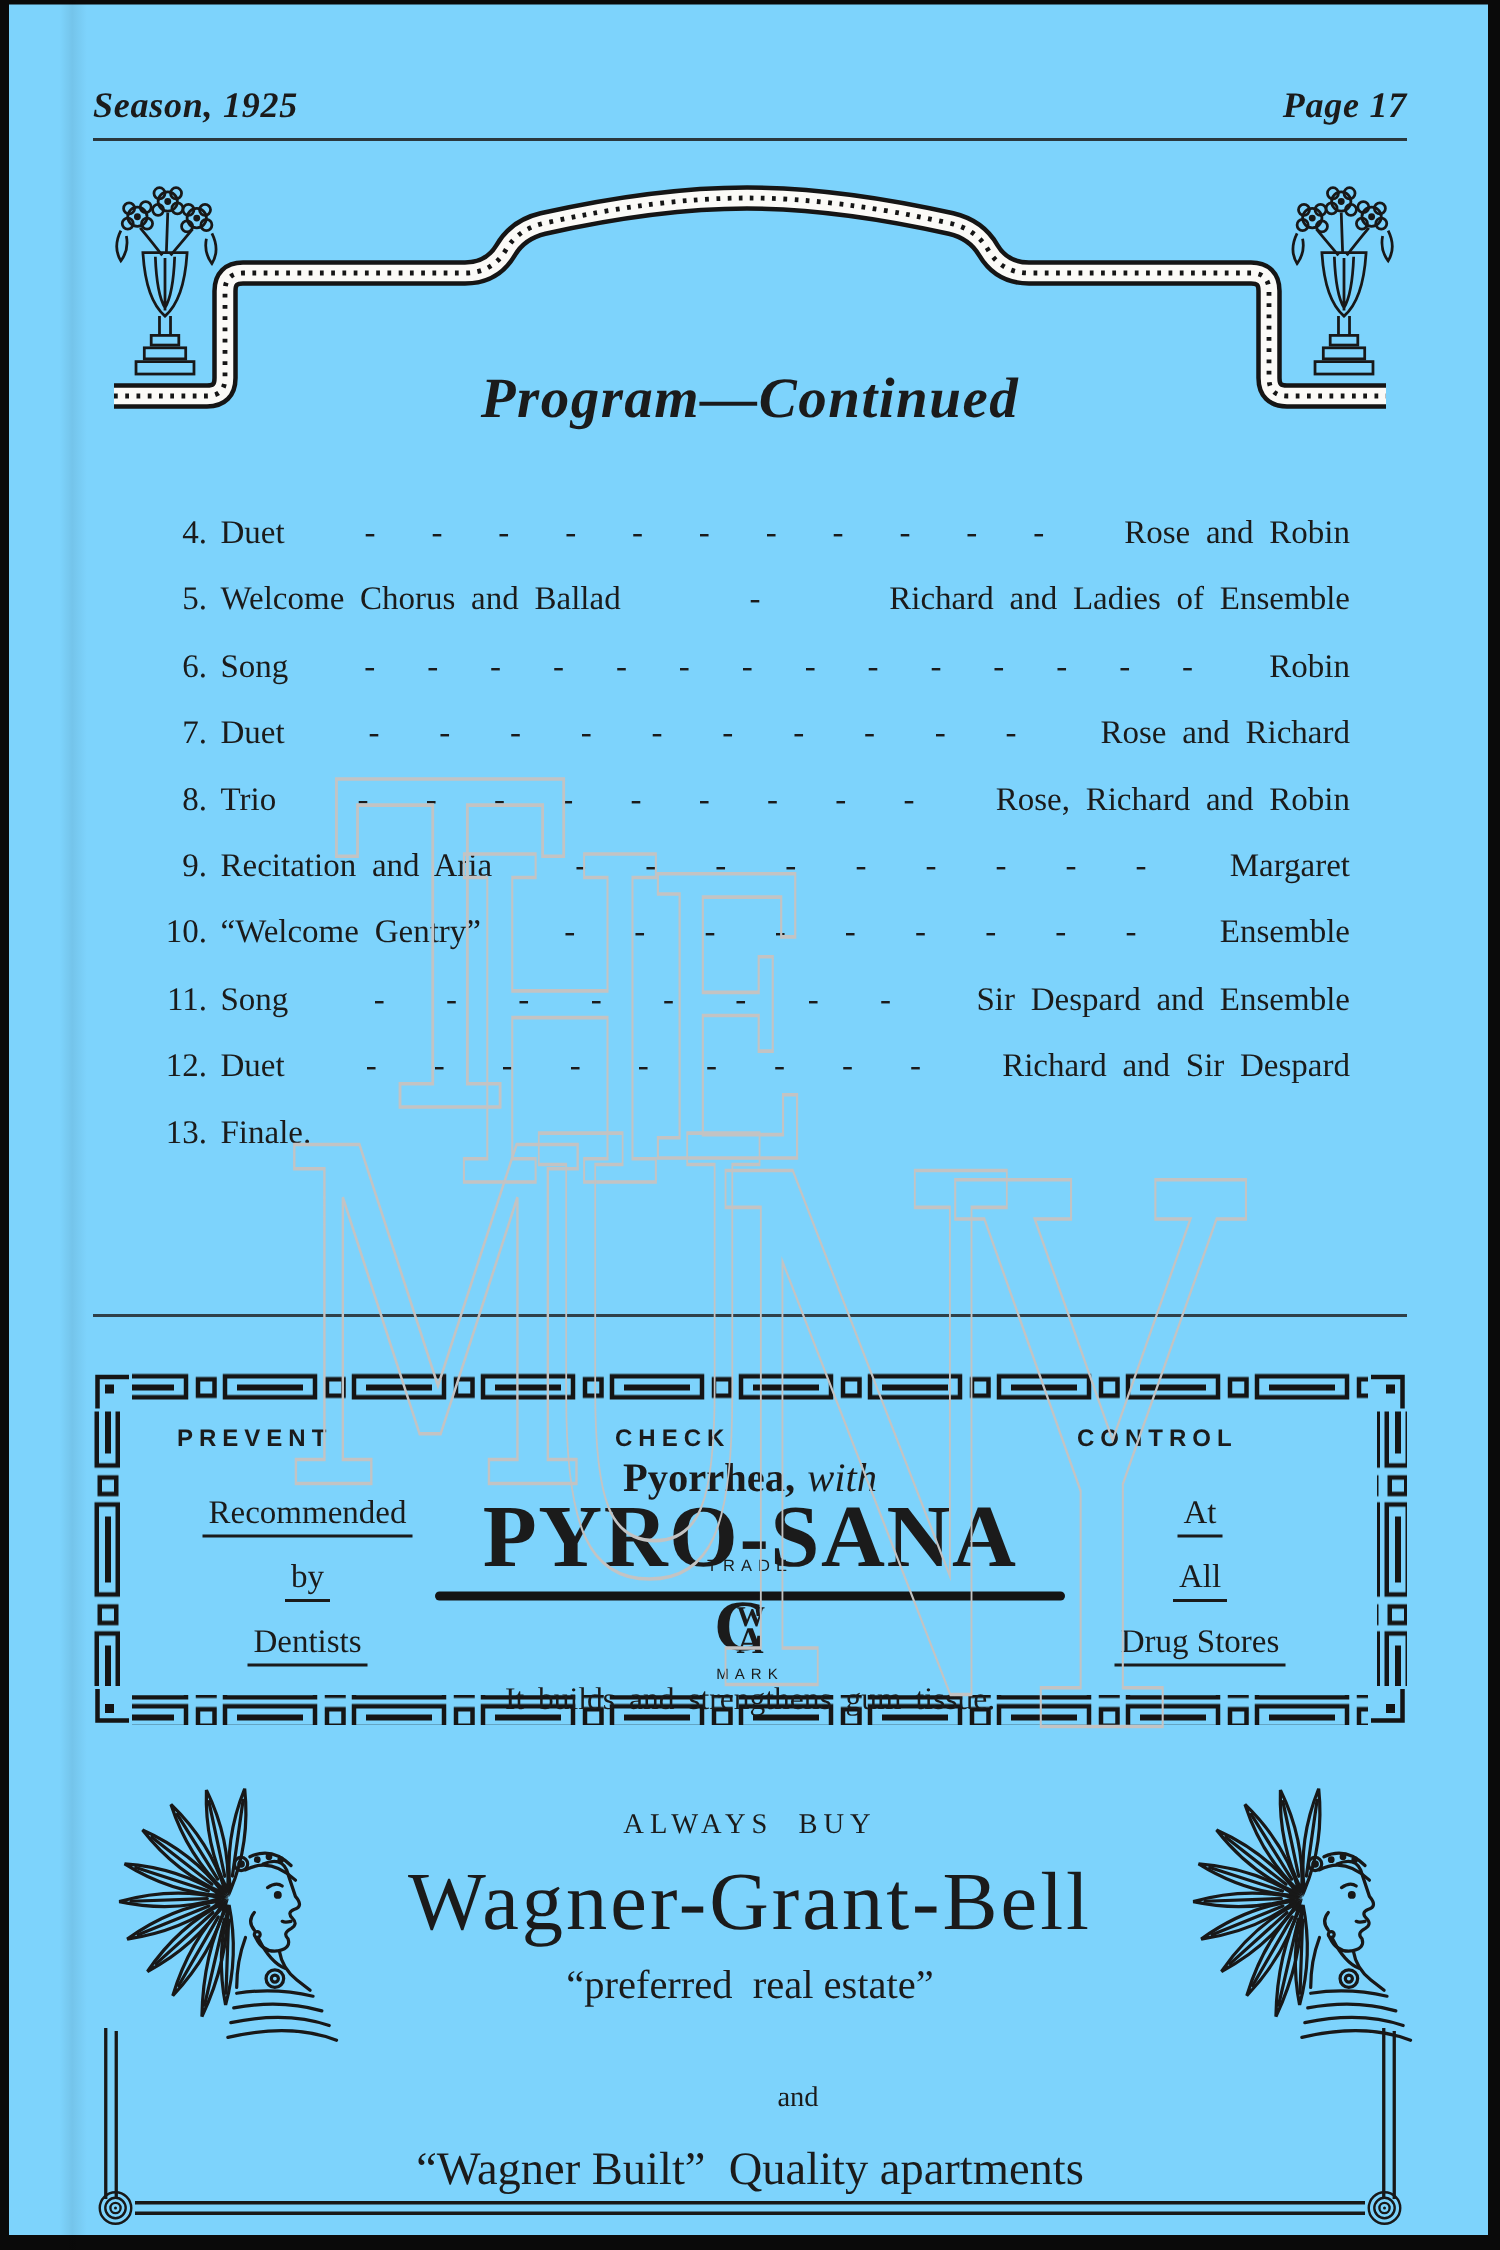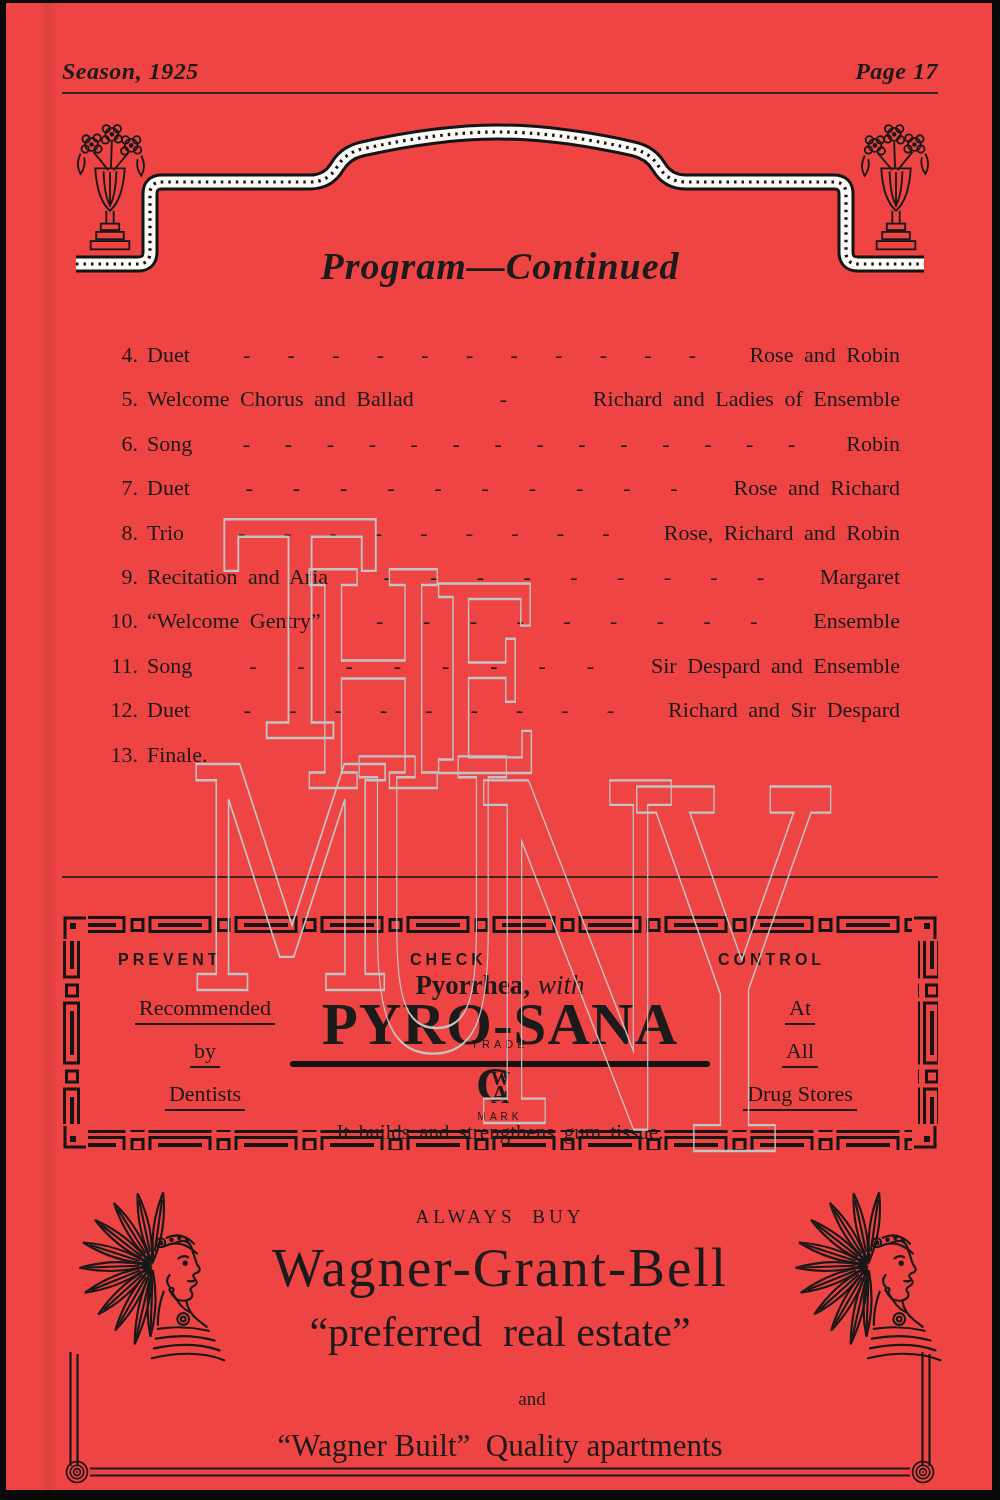--- a/index.html
+++ b/index.html
@@ -1,18 +1,18 @@
 <!DOCTYPE html>
 <html><head>
 <meta charset="utf-8">
 <style>
   html,body{margin:0;padding:0;background:#444;}
   .page{
     position:relative;width:1000px;height:1500px;margin:0 auto;
-    background:#ef4444;overflow:hidden;
+    background:#7dd3fc;overflow:hidden;
     font-family:"Liberation Serif", serif;color:#1b1b1b;
   }
   .abs{position:absolute;}
   
   .edge{position:absolute;background:#0a0a0a;}
   .edge-left{left:0;top:0;width:6px;height:100%;}
   .edge-top{left:0;top:0;width:100%;height:3px;}
   .edge-right{right:0;top:0;width:8px;height:100%;}
   .edge-bottom{left:0;bottom:0;width:100%;height:10px;}
   .crease{left:40px;top:0;width:18px;height:100%;
@@ -57,21 +57,21 @@
     font-size:10px;letter-spacing:4px;font-family:"Liberation Sans",sans-serif;}
   .pyro .tagline{position:absolute;left:188px;top:205px;width:500px;text-align:center;font-size:21px;word-spacing:4px;}
   .pyro .col{position:absolute;width:220px;text-align:center;font-size:22px;}
   .pyro .col-left{left:33px;top:80px;}
   .pyro .col-right{left:628px;top:80px;}
   .pyro .col div{margin-bottom:13px;}
   .pyro .col span{display:inline-block;border-bottom:2.4px solid #1b1b1b;padding:0 4px 2px;}
   
   .kicker{left:0;top:1206px;width:1000px;text-align:center;font-size:19px;letter-spacing:4px;word-spacing:8px;}
   .wg-brand{left:0;top:1236px;width:1000px;text-align:center;font-size:55px;letter-spacing:2px;}
-  .wg-tag1{left:0;top:1308px;width:1000px;text-align:center;font-size:42px;white-space:pre;}
+  .wg-tag1{left:0;top:1308px;width:1000px;text-align:center;font-size:27px;white-space:pre;}
   .wg-and{left:0;top:1388px;width:1000px;text-align:center;font-size:19px;padding-left:32px;}
   .wg-tag2{left:0;top:1428px;width:1000px;text-align:center;font-size:31px;white-space:pre;}
   .chief{position:absolute;width:196px;height:186px;}
   .chief-left{left:50px;top:1182px;}
   .chief-right{left:766px;top:1182px;}
   .wframe{left:0;top:1340px;width:1000px;height:155px;}
   
   .wm{position:absolute;z-index:20;pointer-events:none;color:transparent;
     font-family:"DejaVu Serif",serif;line-height:1;transform-origin:left top;
     -webkit-text-stroke:2.4px #c3c3c3;}

